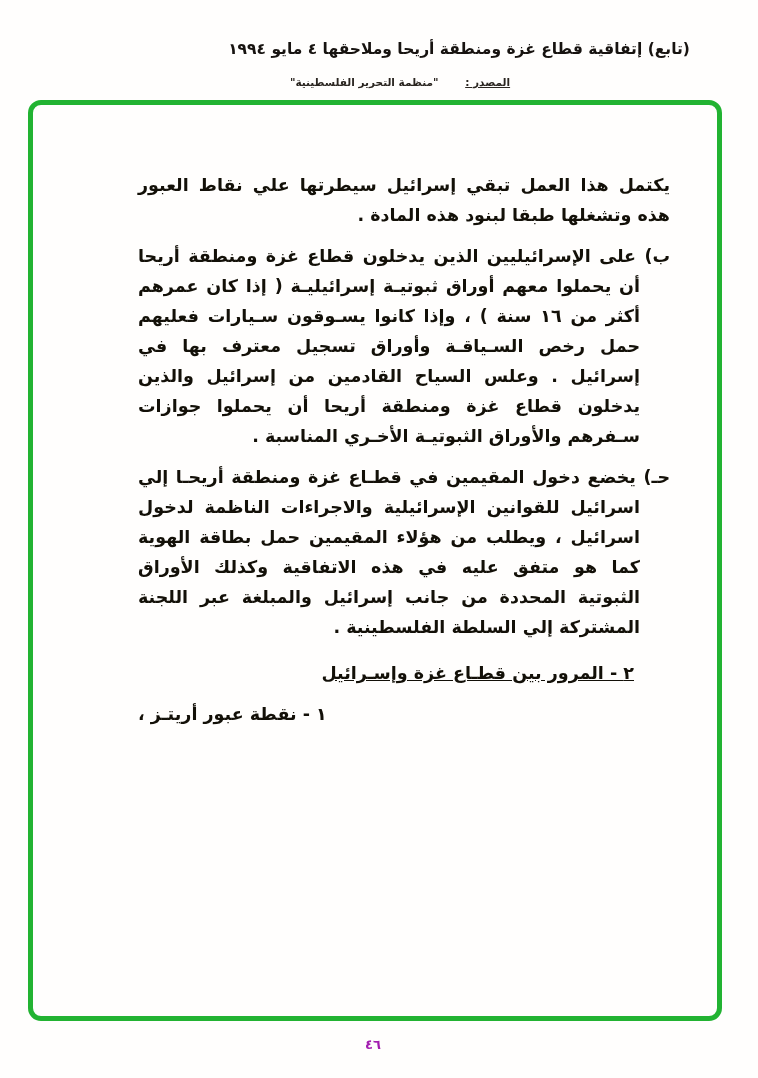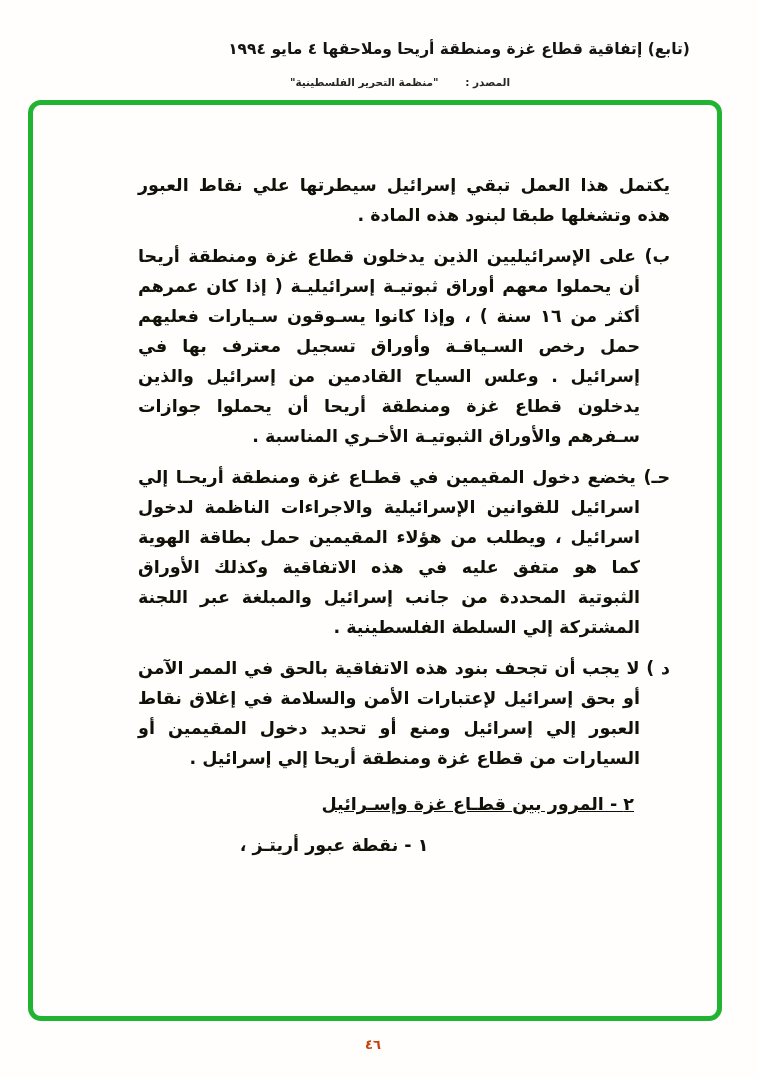--- a/index.html
+++ b/index.html
@@ -33,21 +33,21 @@
     position: absolute;
     top: 76px;
     left: 42px;
     right: 0;
     text-align: center;
     direction: rtl;
     font-size: 10.5px;
     font-weight: bold;
     color: #2a2520;
   }
-  .source-line .src-label { margin-left: 23px; }
+  .source-line .src-label { margin-left: 23px; text-decoration: underline; }
   
   .content-frame {
     position: absolute;
     left: 28px;
     top: 100px;
     width: 684px;
     height: 911px;
     border: 5px solid #22b332;
     border-radius: 13px;
     background: transparent;
@@ -72,32 +72,32 @@
     padding-right: 30px;
     text-indent: -30px;
   }
   .section-head {
     margin: 16px 36px 11px 0;
     text-align: right;
     text-decoration: underline;
   }
   .sub-point {
     margin: 0 140px 11px 0;
-    text-align: center;
+    text-align: left;
   }
   
   .page-number {
     position: absolute;
     top: 1037px;
     left: 0;
     right: 12px;
     text-align: center;
     font-size: 13px;
     font-weight: bold;
-    color: #c2410c;
+    color: #a21caf;
   }
 </style>
 </head>
 <body>
 
 <div class="page">
 
   <div class="doc-title">(تابع) إتفاقية قطاع غزة ومنطقة أريحا وملاحقها ٤ مايو ١٩٩٤</div>
 
   <div class="source-line">
@@ -108,21 +108,20 @@
   <div class="content-frame"></div>
 
   <div class="text-column">
 
     <p class="para">يكتمل هذا العمل تبقي إسرائيل سيطرتها علي نقاط العبور هذه وتشغلها طبقا لبنود هذه المادة .</p>
 
     <p class="para hang">ب) على الإسرائيليين الذين يدخلون قطاع غزة ومنطقة أريحا أن يحملوا معهم أوراق ثبوتيـة إسرائيليـة ( إذا كان عمرهم أكثر من ١٦ سنة ) ، وإذا كانوا يسـوقون سـيارات فعليهم حمل رخص السـياقـة وأوراق تسجيل معترف بها في إسرائيل . وعلس السياح القادمين من إسرائيل والذين يدخلون قطاع غزة ومنطقة أريحا أن يحملوا جوازات سـفرهم والأوراق الثبوتيـة الأخـري المناسبة .</p>
 
     <p class="para hang">حـ) يخضع دخول المقيمين في قطـاع غزة ومنطقة أريحـا إلي اسرائيل للقوانين الإسرائيلية والاجراءات الناظمة لدخول اسرائيل ، ويطلب من هؤلاء المقيمين حمل بطاقة الهوية كما هو متفق عليه في هذه الاتفاقية وكذلك الأوراق الثبوتية المحددة من جانب إسرائيل والمبلغة عبر اللجنة المشتركة إلي السلطة الفلسطينية .</p>
 
-    <p class="para hang">د ) لا يجب أن تجحف بنود هذه الاتفاقية بالحق في الممر الآمن أو بحق إسرائيل لإعتبارات الأمن والسلامة في إغلاق نقاط العبور إلي إسرائيل ومنع أو تحديد دخول المقيمين أو السيارات من قطاع غزة ومنطقة أريحا إلي إسرائيل .</p>
 
     <p class="para section-head">٢ - المرور بين قطـاع غزة وإسـرائيل</p>
 
 
     <p class="para sub-point">١ - نقطة عبور أريتـز ،</p>
 
   </div>
 
   <div class="page-number">٤٦</div>
 

